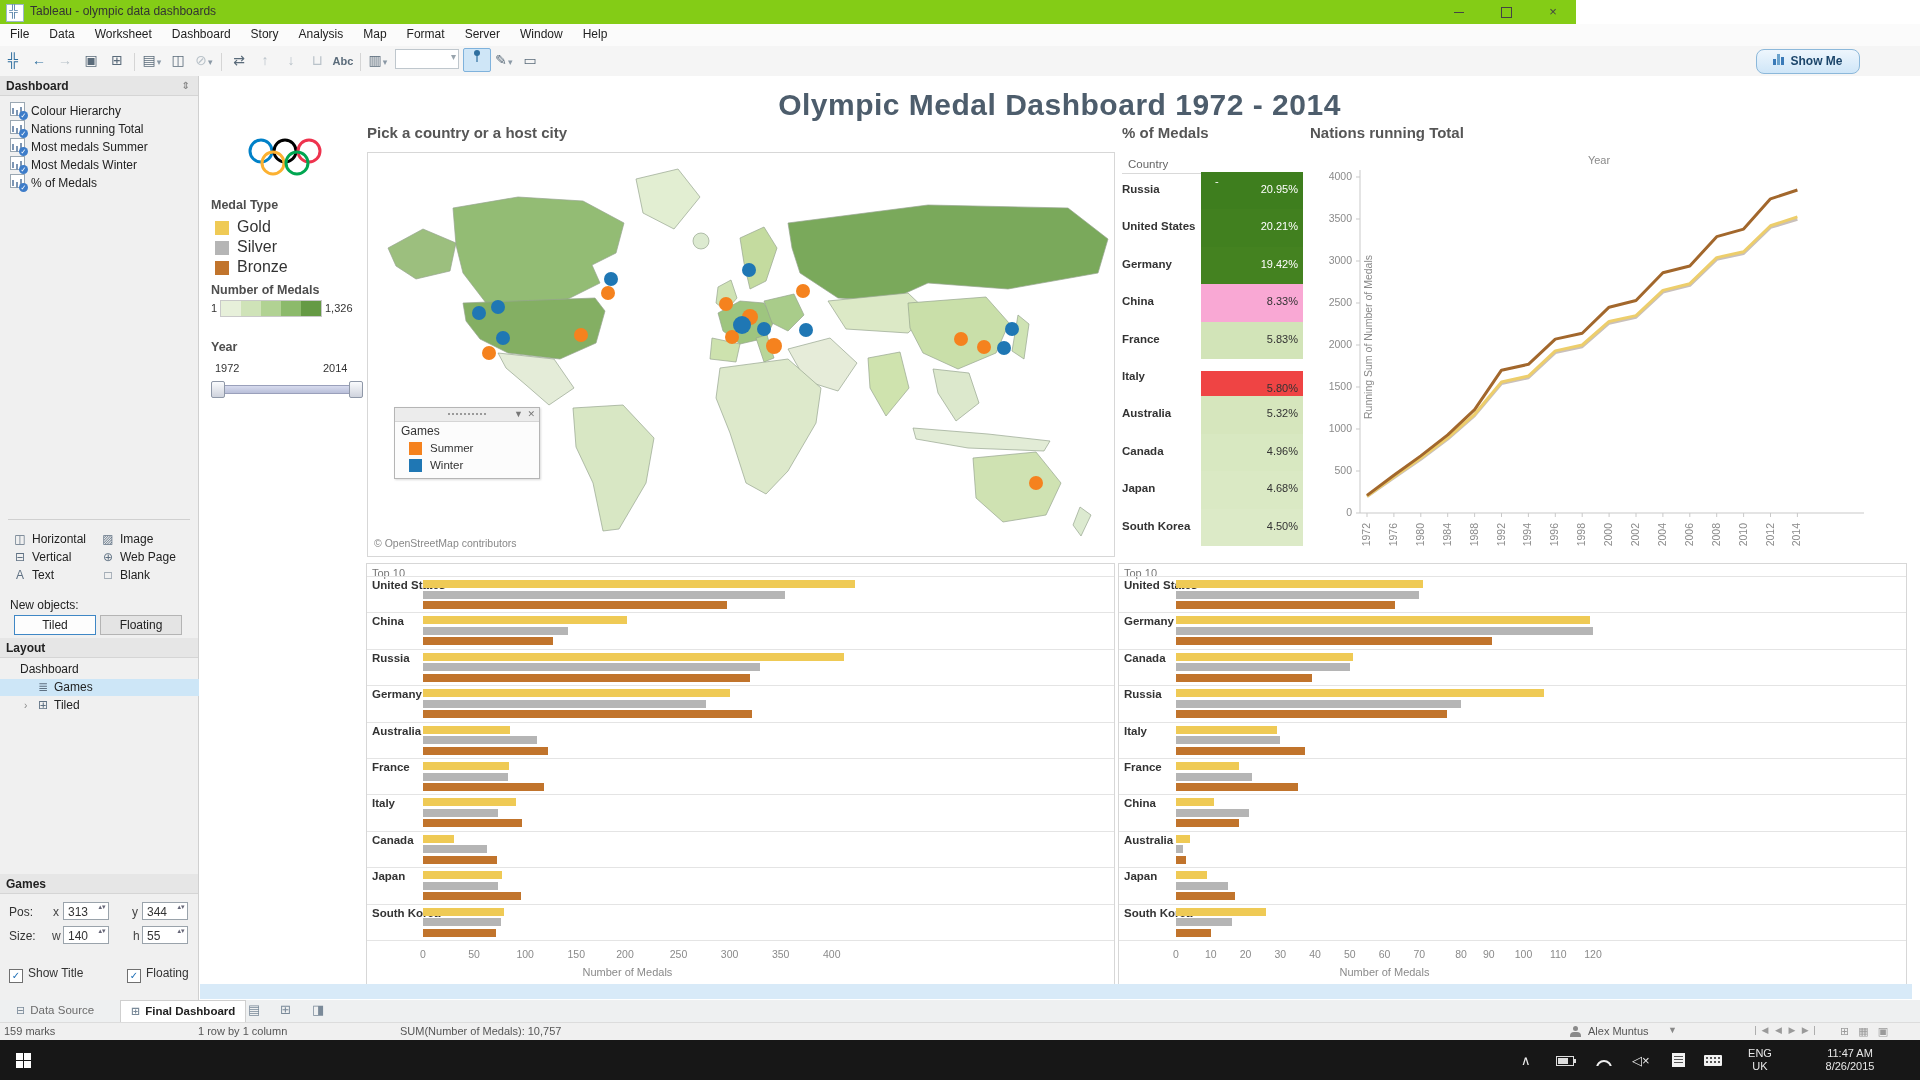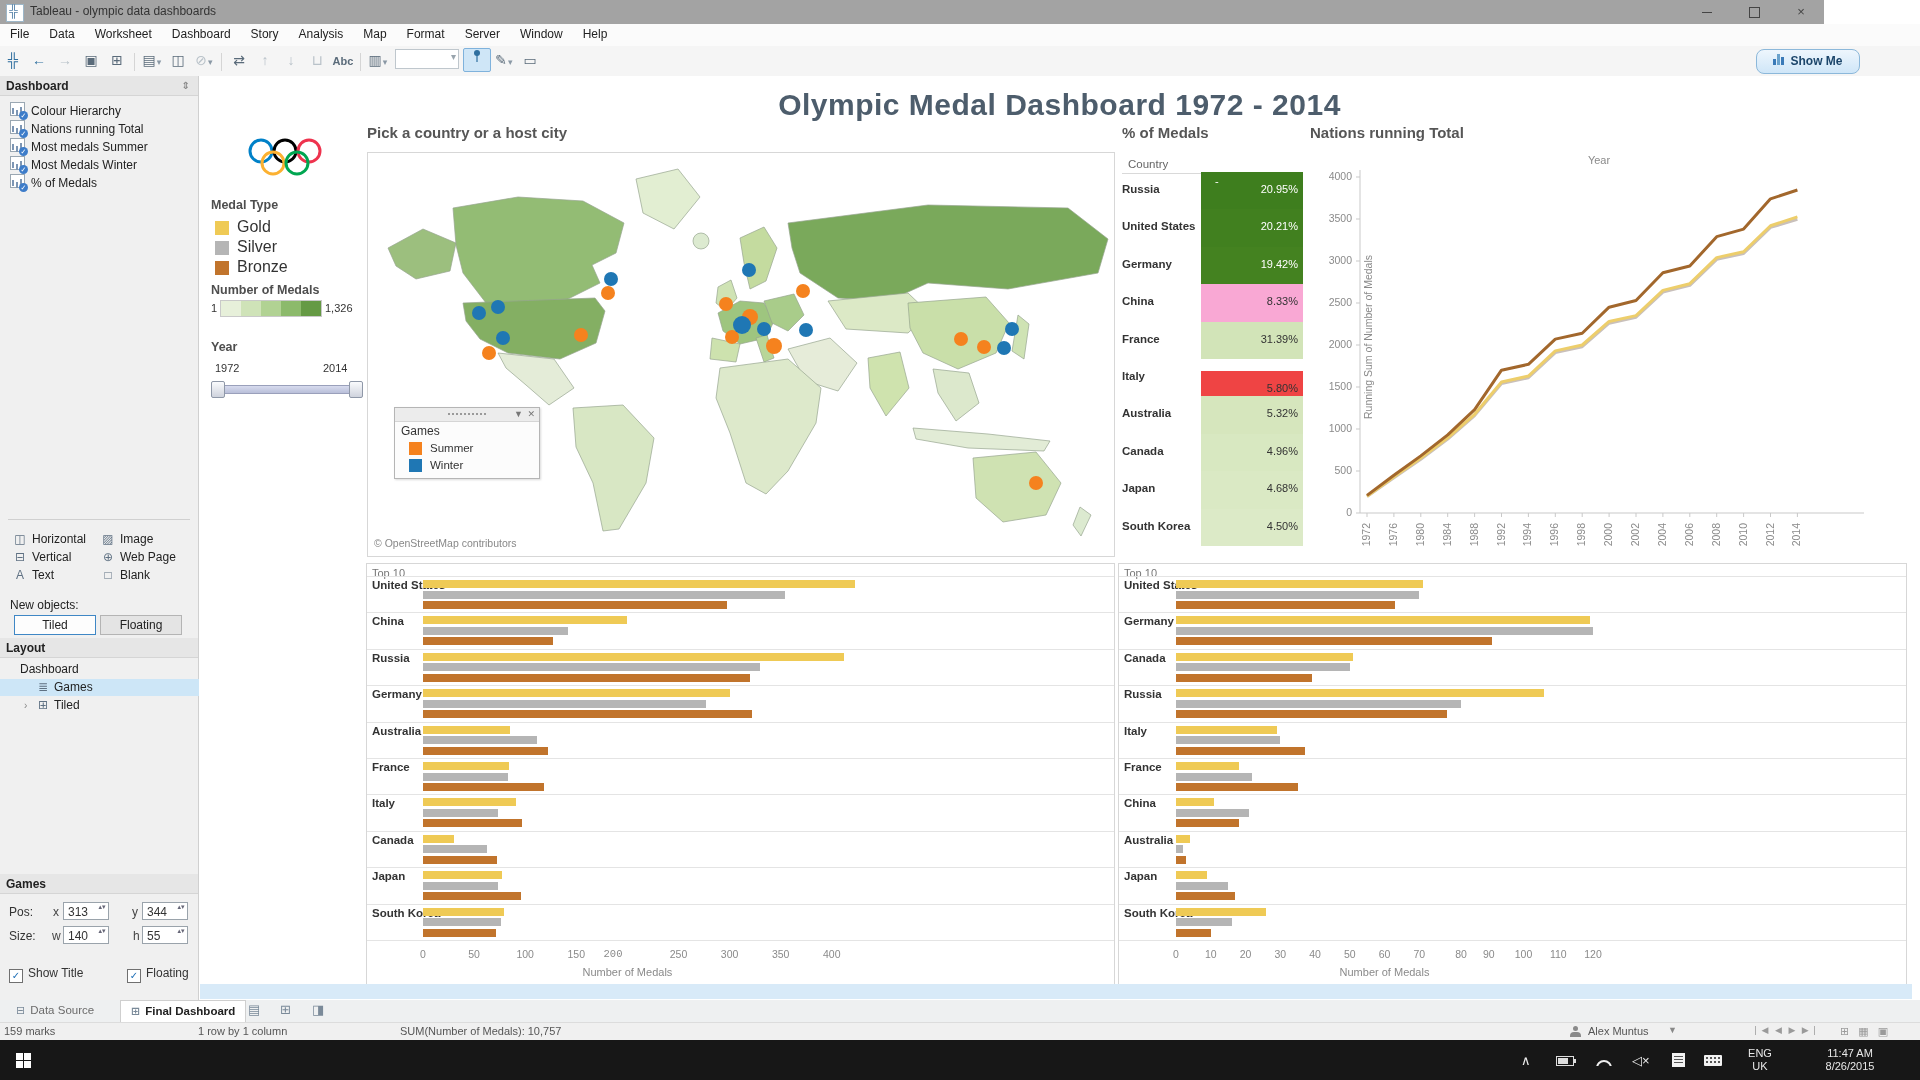--- a/index.html
+++ b/index.html
@@ -1,20 +1,20 @@
 <!DOCTYPE html>
 <html><head>
 <meta charset="utf-8">
 <style>
   html,body{margin:0;padding:0;background:#777;}
   #screen{position:relative;width:1920px;height:1080px;background:#fff;overflow:hidden;
     font-family:"Liberation Sans","DejaVu Sans",sans-serif;font-size:12px;color:#333;}
   .abs{position:absolute;}
   
-  #titlebar{left:0;top:0;width:1824px;height:24px;background:#a3a3a3;border-bottom:1px solid #e3e3e3;}
+  #titlebar{left:0;top:0;width:1576px;height:24px;background:#84cc16;border-bottom:1px solid #e3e3e3;}
   #appicon{left:6px;top:4px;width:16px;height:16px;background:#fff;border:1px solid #9db7c9;}
   #appicon:before{content:"╬";position:absolute;left:2px;top:-1px;font-size:12px;color:#4f7da5;}
   #wintitle{left:30px;top:4px;color:#333;font-size:12px;}
   .winbtn{top:0;width:46px;height:24px;text-align:center;line-height:24px;color:#444;font-size:13px;}
   #btn-min{right:94px;} #btn-max{right:47px;} #btn-close{right:0;}
   #btn-min i{display:inline-block;width:10px;height:1px;background:#444;vertical-align:middle;}
   #btn-max i{display:inline-block;width:9px;height:9px;border:1px solid #444;vertical-align:middle;}
   
   #menubar{left:0;top:24px;width:1920px;height:22px;background:#fbfbfb;}
   .menu-item{display:inline-block;padding:3px 10px;color:#222;}
@@ -305,21 +305,21 @@
     <div id="pct-host">
         <div class="abs pct-country" style="left: 923px; top: 107px;">Russia</div>
         <div class="pct-cell" style="left: 1002px; top: 96px; height: 37.4px; background: rgb(62, 126, 30); color: rgb(255, 255, 255); padding-top: 11px;">20.95%<span style="position: absolute; left: 14px; top: 3px; color: rgb(255, 255, 255);">-</span></div>
         <div class="abs pct-country" style="left: 923px; top: 144.4px;">United States</div>
         <div class="pct-cell" style="left: 1002px; top: 133.4px; height: 37.4px; background: rgb(65, 128, 31); color: rgb(255, 255, 255); padding-top: 11px;">20.21%</div>
         <div class="abs pct-country" style="left: 923px; top: 181.8px;">Germany</div>
         <div class="pct-cell" style="left: 1002px; top: 170.8px; height: 37.4px; background: rgb(68, 130, 32); color: rgb(255, 255, 255); padding-top: 11px;">19.42%</div>
         <div class="abs pct-country" style="left: 923px; top: 219.2px;">China</div>
         <div class="pct-cell" style="left: 1002px; top: 208.2px; height: 37.4px; background: #f9a8d4; color: rgb(51, 51, 51); padding-top: 11px;">8.33%</div>
         <div class="abs pct-country" style="left: 923px; top: 256.6px;">France</div>
-        <div class="pct-cell" style="left: 1002px; top: 245.6px; height: 37.4px; background: rgb(210, 228, 184); color: rgb(51, 51, 51); padding-top: 11px;">31.39%</div>
+        <div class="pct-cell" style="left: 1002px; top: 245.6px; height: 37.4px; background: rgb(210, 228, 184); color: rgb(51, 51, 51); padding-top: 11px;">5.83%</div>
         <div class="abs pct-country" style="left: 923px; top: 294px;">Italy</div>
         <div class="pct-cell" style="left: 1002px; top: 295px; height: 37.4px; background: #ef4444; color: rgb(51, 51, 51); padding-top: 11px;">5.80%</div>
         <div class="abs pct-country" style="left: 923px; top: 331.4px;">Australia</div>
         <div class="pct-cell" style="left: 1002px; top: 320.4px; height: 37.4px; background: rgb(214, 230, 189); color: rgb(51, 51, 51); padding-top: 11px;">5.32%</div>
         <div class="abs pct-country" style="left: 923px; top: 368.8px;">Canada</div>
         <div class="pct-cell" style="left: 1002px; top: 357.8px; height: 37.4px; background: rgb(216, 232, 193); color: rgb(51, 51, 51); padding-top: 11px;">4.96%</div>
         <div class="abs pct-country" style="left: 923px; top: 406.2px;">Japan</div>
         <div class="pct-cell" style="left: 1002px; top: 395.2px; height: 37.4px; background: rgb(218, 233, 196); color: rgb(51, 51, 51); padding-top: 11px;">4.68%</div>
         <div class="abs pct-country" style="left: 923px; top: 443.6px;">South Korea</div>
         <div class="pct-cell" style="left: 1002px; top: 432.6px; height: 37.4px; background: rgb(220, 234, 199); color: rgb(51, 51, 51); padding-top: 11px;">4.50%</div>
@@ -438,21 +438,21 @@
         <div class="bar" style="left: 56px; top: 317.7px; width: 74.606px; background: rgb(181, 181, 181);"></div>
         <div class="bar" style="left: 56px; top: 328.2px; width: 98.112px; background: rgb(193, 116, 44);"></div>
         <div class="bar-label" style="left: 5px; top: 342.6px;">South Korea</div>
         <div class="bar" style="left: 56px; top: 343.6px; width: 80.738px; background: rgb(239, 202, 85);"></div>
         <div class="bar" style="left: 56px; top: 354.1px; width: 77.672px; background: rgb(181, 181, 181);"></div>
         <div class="bar" style="left: 56px; top: 364.6px; width: 72.562px; background: rgb(193, 116, 44);"></div>
         <div class="tick-label" style="left: 56px; top: 384px;">0</div>
         <div class="tick-label" style="left: 107.1px; top: 384px;">50</div>
         <div class="tick-label" style="left: 158.2px; top: 384px;">100</div>
         <div class="tick-label" style="left: 209.3px; top: 384px;">150</div>
-        <div class="tick-label" style="left: 246px; top: 384px; font-family: Liberation Mono, monospace;">200</div>
+        <div class="tick-label" style="left: 258px; top: 384px;">200</div>
         <div class="tick-label" style="left: 311.5px; top: 384px;">250</div>
         <div class="tick-label" style="left: 362.6px; top: 384px;">300</div>
         <div class="tick-label" style="left: 413.7px; top: 384px;">350</div>
         <div class="tick-label" style="left: 464.8px; top: 384px;">400</div>
         <div class="axis-label" style="left: 56px; top: 402px; width: 408.8px; text-align: center;">Number of Medals</div>
       </div>
 
     <div class="panelbox" id="winter-panel" style="left:919px;top:487px;width:787px;height:421px;">
         <div class="top10" style="left: 5px; top: 3px;">Top 10</div>
         <div class="row-sep" style="left: 0px; top: 12px; width: 100%;"></div>

